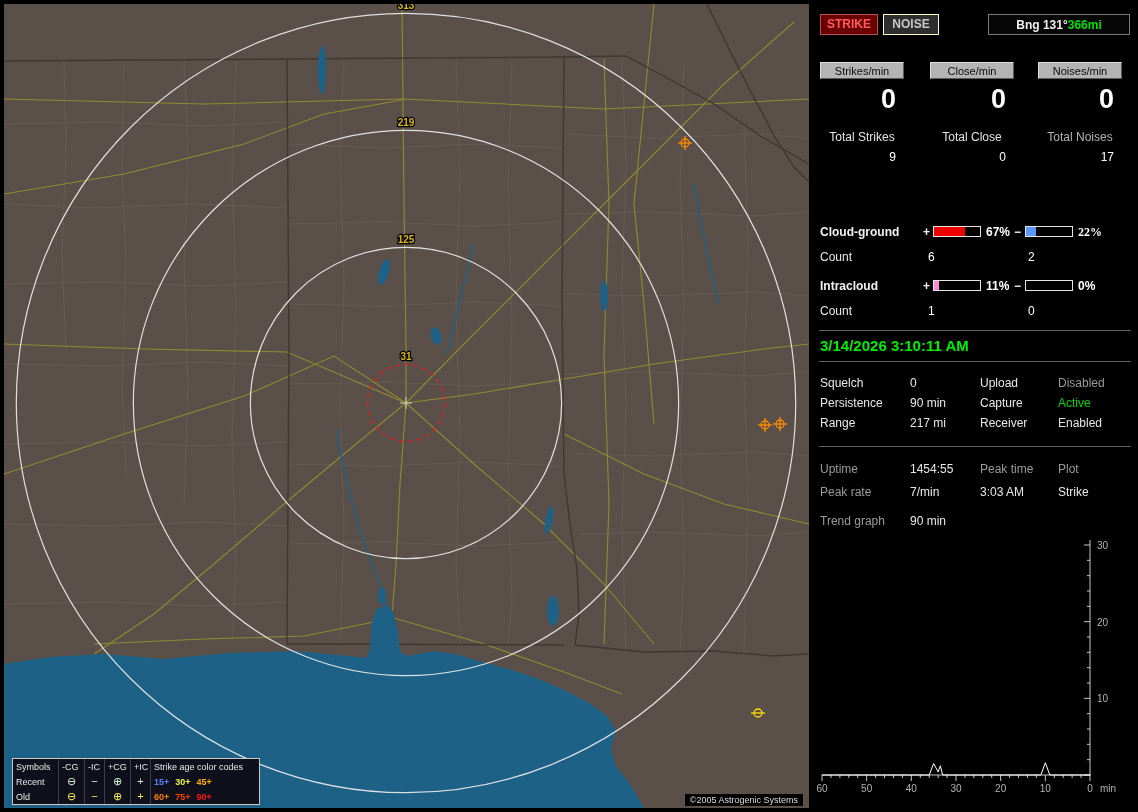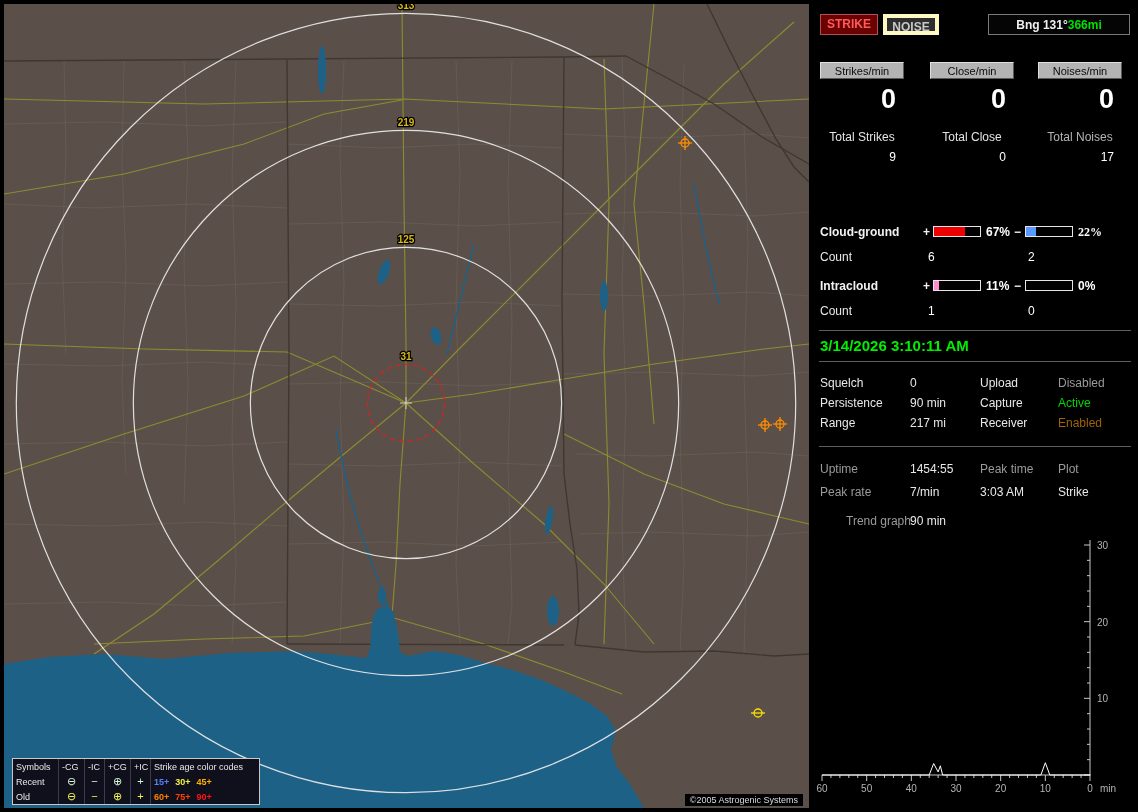--- a/index.html
+++ b/index.html
@@ -25,21 +25,21 @@
     position:absolute; right:6px; bottom:2px; background:#000; color:#dcdcdc;
     font-size:9px; padding:1px 5px;
   }
 
   
   .panel { position:absolute; left:815px; top:0; width:323px; height:812px; background:#000; color:#e8e8e8; font-size:12px; }
   .abs { position:absolute; }
 
   .btn { position:absolute; top:14px; height:21px; font-size:12px; font-weight:bold; text-align:center; line-height:19px; cursor:pointer; }
   .btn-strike { left:5px; width:58px; background:#6b0202; color:#ff5a5a; border:1px solid #b05050; }
-  .btn-noise  { left:68px; width:56px; background:#2e2e2e; color:#c8c8c8; border:4px solid #fef9c3; }
+  .btn-noise  { left:68px; width:56px; background:#2e2e2e; color:#c8c8c8; border:1px solid #fef9c3; }
   .bng-box { position:absolute; top:14px; left:173px; width:142px; height:21px; background:#050505; border:1px solid #7a7a7a;
              display:flex; justify-content:center; align-items:center; padding:0 6px; font-weight:bold; }
   .bng-label { color:#f0f0f0; }
   .bng-range { color:#00e000; }
 
   .rate-box { position:absolute; top:62px; height:17px; background:#b4b4b4; color:#0c0c0c; font-size:11px;
               text-align:center; line-height:16px; border:1px solid #dedede; border-right-color:#5a5a5a; border-bottom-color:#5a5a5a; }
   .stat-col { position:absolute; text-align:right; }
   .big-zero { font-size:27px; font-weight:bold; color:#fff; padding-right:8px; }
   .total-label { text-align:center; color:#e0e0e0; font-size:12px; }
@@ -297,35 +297,35 @@
     <div class="kv kv-v2" style="top: 376px; color: rgb(154, 154, 154);">Disabled</div>
 
     <div class="kv kv-l1" style="top:396px;">Persistence</div>
     <div class="kv kv-v1" style="top:396px;">90 min</div>
     <div class="kv kv-l2" style="top:396px;">Capture</div>
     <div class="kv kv-v2" style="top: 396px; color: rgb(0, 212, 0);">Active</div>
 
     <div class="kv kv-l1" style="top:416px;">Range</div>
     <div class="kv kv-v1" style="top:416px;">217 mi</div>
     <div class="kv kv-l2" style="top:416px;">Receiver</div>
-    <div class="kv kv-v2" style="top: 416px; color: #a16207;">Enabled</div>
+    <div class="kv kv-v2" style="top: 416px; color: #e5e5e5;">Enabled</div>
 
     <div class="sep" style="top:446px;"></div>
 
     <div class="kv kv-l1 dimlab" style="top:462px;">Uptime</div>
     <div class="kv kv-v1" style="top:462px;">1454:55</div>
     <div class="kv kv-l2 dimlab" style="top:462px;">Peak time</div>
     <div class="kv kv-v2 dimlab" style="top:462px;">Plot</div>
 
     <div class="kv kv-l1 dimlab" style="top:485px;">Peak rate</div>
     <div class="kv kv-v1" style="top:485px;">7/min</div>
     <div class="kv kv-l2" style="top:485px;">3:03 AM</div>
     <div class="kv kv-v2" style="top:485px;">Strike</div>
 
-    <div class="kv kv-l1 dimlab" style="top:514px;margin-left:26px;">Trend graph</div>
+    <div class="kv kv-l1 dimlab" style="top:514px;">Trend graph</div>
     <div class="kv kv-v1" style="top:514px;">90 min</div>
 
     <svg id="trend-svg" class="trend-svg" width="323" height="278" viewBox="0 0 323 278">
         <line x1="275" y1="6" x2="275" y2="241" stroke="#c8c8c8" stroke-width="1"></line>
         <line x1="7" y1="241" x2="276" y2="241" stroke="#c8c8c8" stroke-width="1"></line>
         <line x1="275" y1="241" x2="275" y2="247" stroke="#c8c8c8" stroke-width="1"></line>
         <line x1="266.06666666666666" y1="241" x2="266.06666666666666" y2="244" stroke="#c8c8c8" stroke-width="1"></line>
         <line x1="257.1333333333333" y1="241" x2="257.1333333333333" y2="244" stroke="#c8c8c8" stroke-width="1"></line>
         <line x1="248.2" y1="241" x2="248.2" y2="244" stroke="#c8c8c8" stroke-width="1"></line>
         <line x1="239.26666666666665" y1="241" x2="239.26666666666665" y2="244" stroke="#c8c8c8" stroke-width="1"></line>

